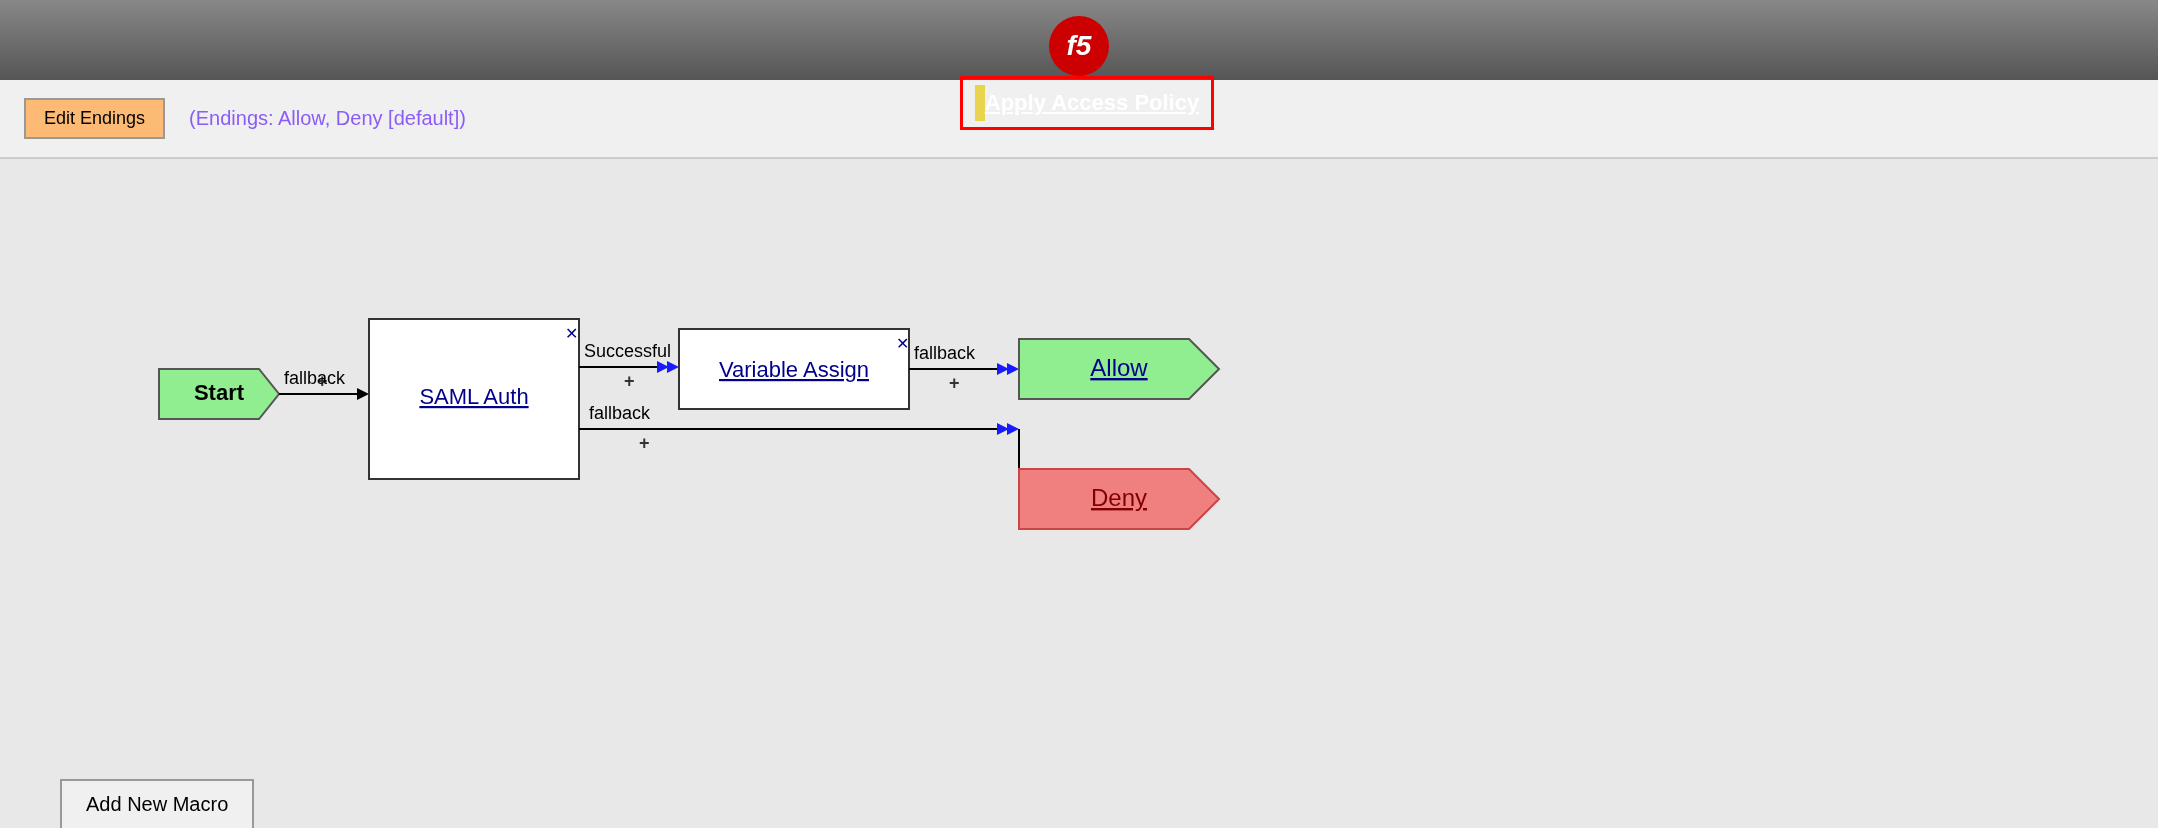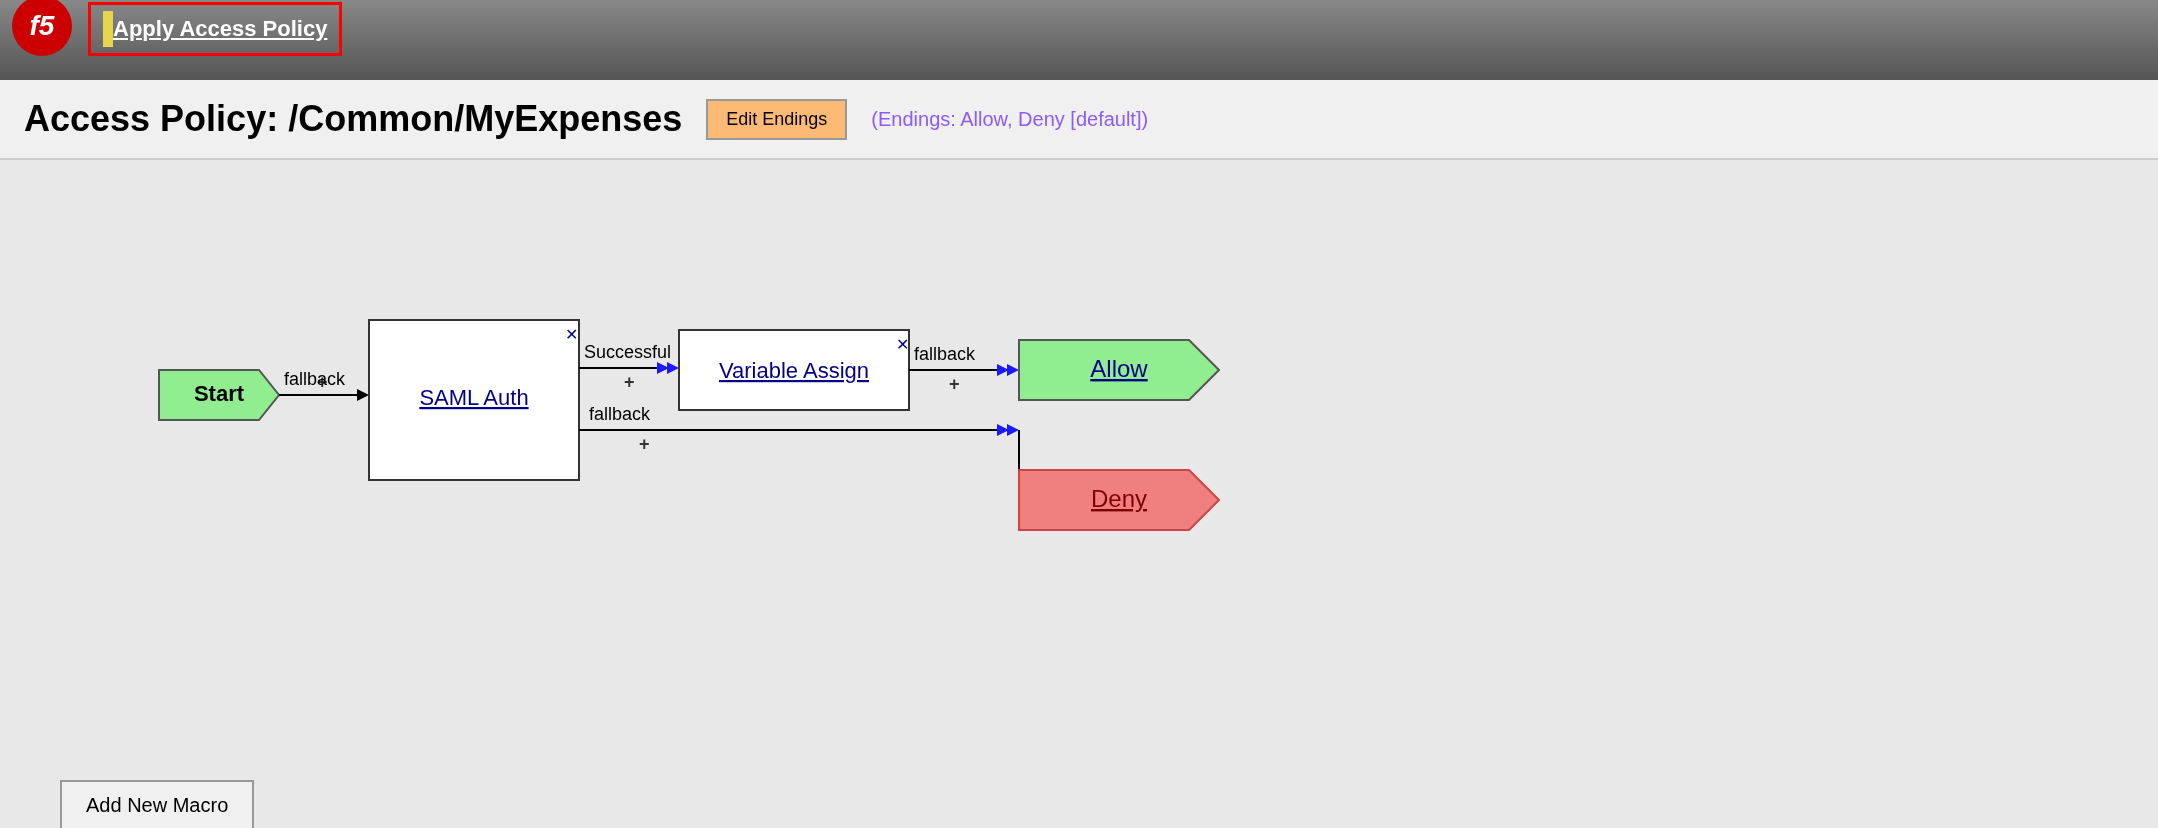--- a/index.html
+++ b/index.html
@@ -7,23 +7,24 @@
       font-family: Arial, sans-serif;
       background: #fff;
       width: 2158px;
       min-height: 828px;
     }
 
     
     .header {
       background: linear-gradient(to bottom, #888, #555);
       display: flex;
-      align-items: flex-end;
-      padding: 24px 12px;
+      align-items: center;
+      padding: 16px 12px;
       height: 80px;
+      flex-direction: column;
     }
 
     .f5-logo {
       width: 60px;
       height: 60px;
       background: #c00;
       border-radius: 50%;
       display: flex;
       align-items: center;
       justify-content: center;
@@ -118,21 +119,20 @@
   <div class="f5-logo">
     <span>f5</span>
   </div>
   <div class="apply-policy-btn-container">
     <div class="yellow-bar"></div>
     <span class="apply-policy-text">Apply Access Policy</span>
   </div>
 </div>
 
 <div class="policy-title-bar">
-  <span class="policy-title">Access Policy: /Common/MyExpenses</span>
   <button class="edit-endings-btn">Edit Endings</button>
   <span class="endings-info">(Endings: Allow, Deny [default])</span>
 </div>
 
 <div class="flow-canvas">
 
   <svg class="flow-svg" width="1900" height="400">
 
     <polygon points="30,150 130,150 150,175 130,200 30,200" fill="#90ee90" stroke="#555" stroke-width="2"></polygon>
     <text x="90" y="181" text-anchor="middle" font-size="22" font-weight="bold" fill="#000">Start</text>

